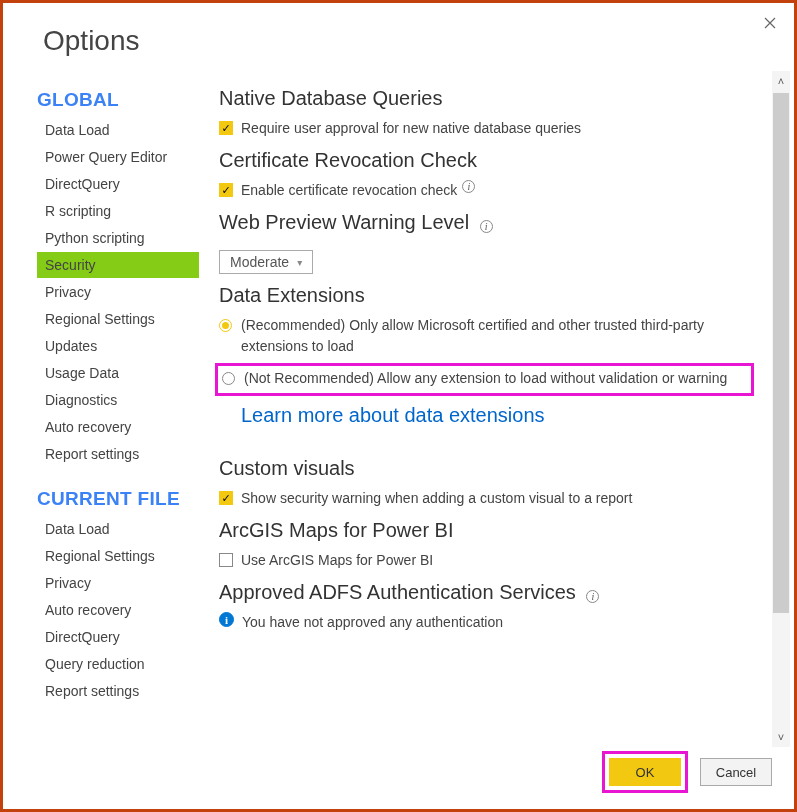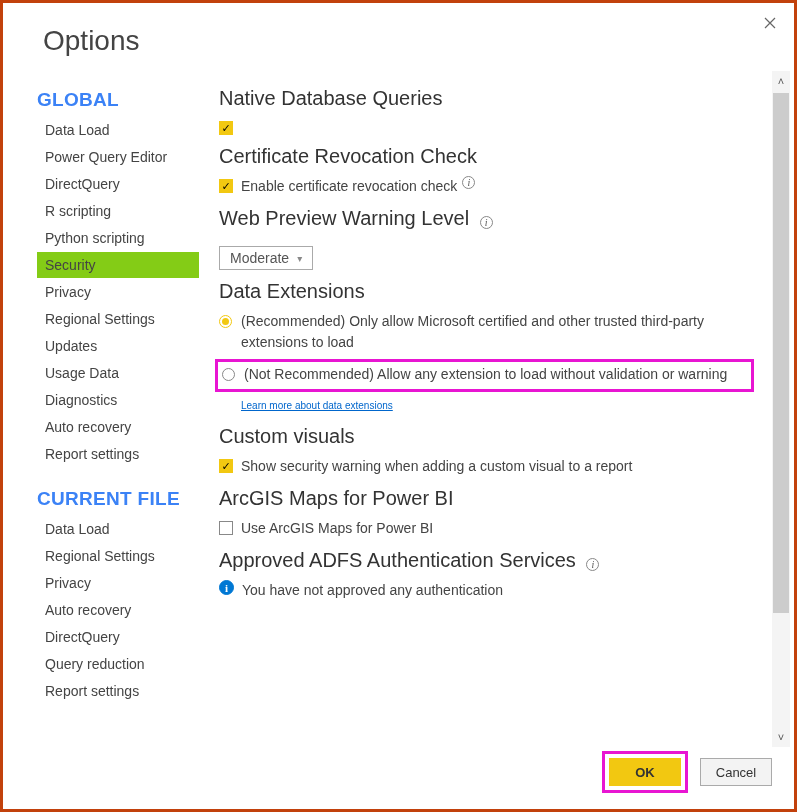--- a/index.html
+++ b/index.html
@@ -192,26 +192,25 @@
     color: #555;
     margin-top: 8px;
   }
   .dropdown .caret {
     margin-left: 8px;
     font-size: 10px;
     color: #888;
   }
   .link {
     color: #0066cc;
-    text-decoration: underline;
-    font-size: 10px;
+    font-size: 20px;
     cursor: pointer;
     margin-left: 22px;
     margin-top: 8px;
-    margin-bottom: 4px;
+    margin-bottom: 20px;
     display: inline-block;
   }
   .highlight-box {
     border: 3px solid #e815d2;
     padding: 2px 4px 2px 0;
     margin-left: -4px;
   }
   .footer {
     position: absolute;
     bottom: 16px;
@@ -227,21 +226,20 @@
     font-size: 13px;
     display: flex;
     align-items: center;
     justify-content: center;
     cursor: pointer;
     margin-left: 12px;
   }
   .btn.primary {
     background: #f2c811;
     border-color: #f2c811;
-    font-weight: bold;
   }
   .ok-hl {
     border: 3px solid #e815d2;
     padding: 4px;
     display: flex;
   }
   .spacer { height: 10px; }
 </style>
 </head>
 <body>
@@ -282,20 +280,21 @@
       <div class="sidebar-item">Query reduction</div>
       <div class="sidebar-item">Report settings</div>
     </div>
 
     <div class="content-wrap">
       <div class="content">
 
         <div class="section-title">Native Database Queries</div>
         <div class="row">
           <div class="chk checked">✓</div>
+          <span>Require user approval for new native database queries</span>
         </div>
 
         <div class="section-title">Certificate Revocation Check</div>
         <div class="row">
           <div class="chk checked">✓</div>
           <span>Enable certificate revocation check</span>
           <span class="info-icon">i</span>
         </div>
 
         <div class="section-title">

